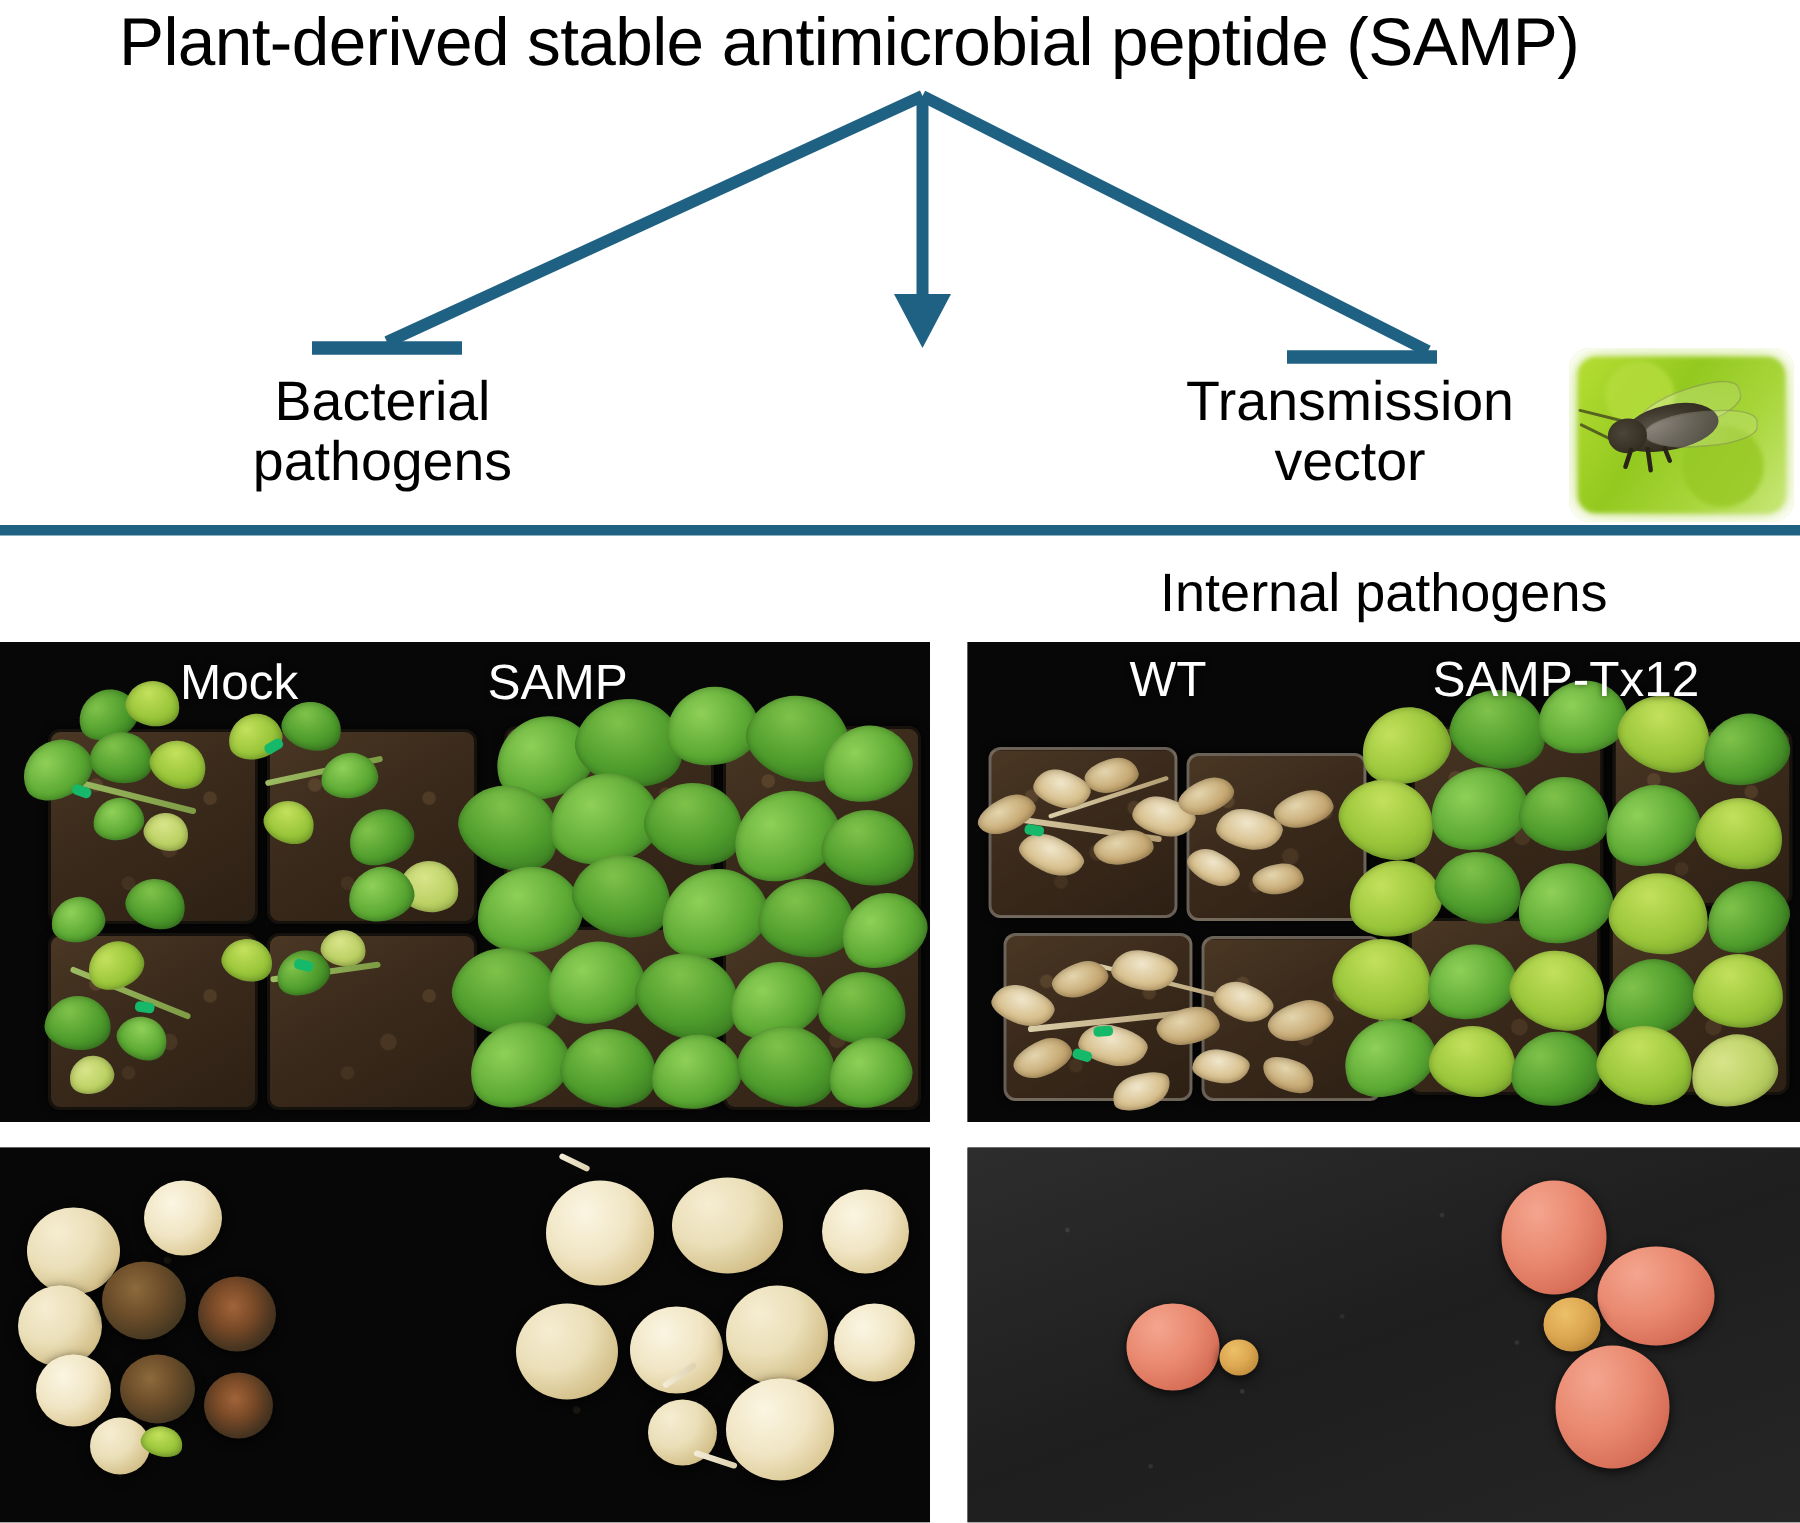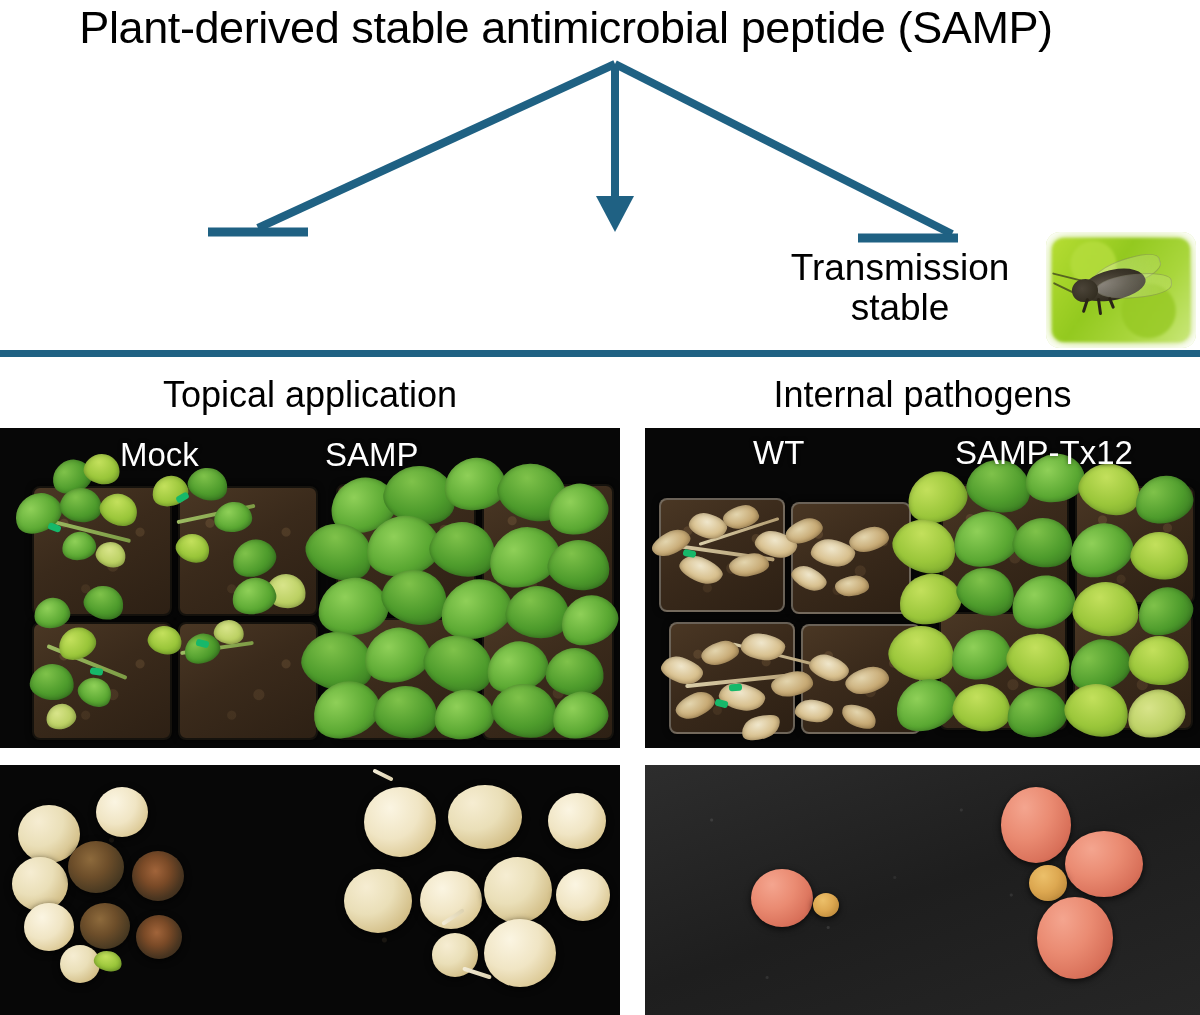--- a/index.html
+++ b/index.html
@@ -185,39 +185,40 @@
     <line x1="615" y1="64" x2="258" y2="228" stroke="#1f6183" stroke-width="8" stroke-linecap="butt"></line>
     <line x1="208" y1="232" x2="308" y2="232" stroke="#1f6183" stroke-width="9" stroke-linecap="butt"></line>
 
     <line x1="615" y1="64" x2="615" y2="200" stroke="#1f6183" stroke-width="8"></line>
     <polygon points="615,232 596,196 634,196" fill="#1f6183"></polygon>
 
     <line x1="615" y1="64" x2="952" y2="234" stroke="#1f6183" stroke-width="8" stroke-linecap="butt"></line>
     <line x1="858" y1="238" x2="958" y2="238" stroke="#1f6183" stroke-width="9" stroke-linecap="butt"></line>
   </svg>
 
+  <div class="branch-label" id="branch-bacterial">Bacterial
+pathogens</div>
   <div class="branch-label" id="branch-vector">Transmission
-stable</div>
+vector</div>
 
   <div class="psyllid">
     <div class="leafbg"></div>
     <div class="antenna a1"></div>
     <div class="antenna a2"></div>
     <div class="wing w1"></div>
     <div class="body"></div>
     <div class="wing w2"></div>
     <div class="thorax"></div>
     <div class="leg l1"></div>
     <div class="leg l2"></div>
     <div class="leg l3"></div>
   </div>
 
   <div class="divider"></div>
 
-  <div class="section-header" id="hdr-topical">Topical application</div>
   <div class="section-header" id="hdr-internal">Internal pathogens</div>
 
   <div class="panel" id="panel-tl">
     <div class="soilbase"></div>
 
     <div class="pot" style="left:32px; top:58px; width:140px; height:130px;"></div>
     <div class="pot" style="left:178px; top:58px; width:140px; height:130px;"></div>
     <div class="pot" style="left:32px; top:194px; width:140px; height:118px;"></div>
     <div class="pot" style="left:178px; top:194px; width:140px; height:118px;"></div>
 

